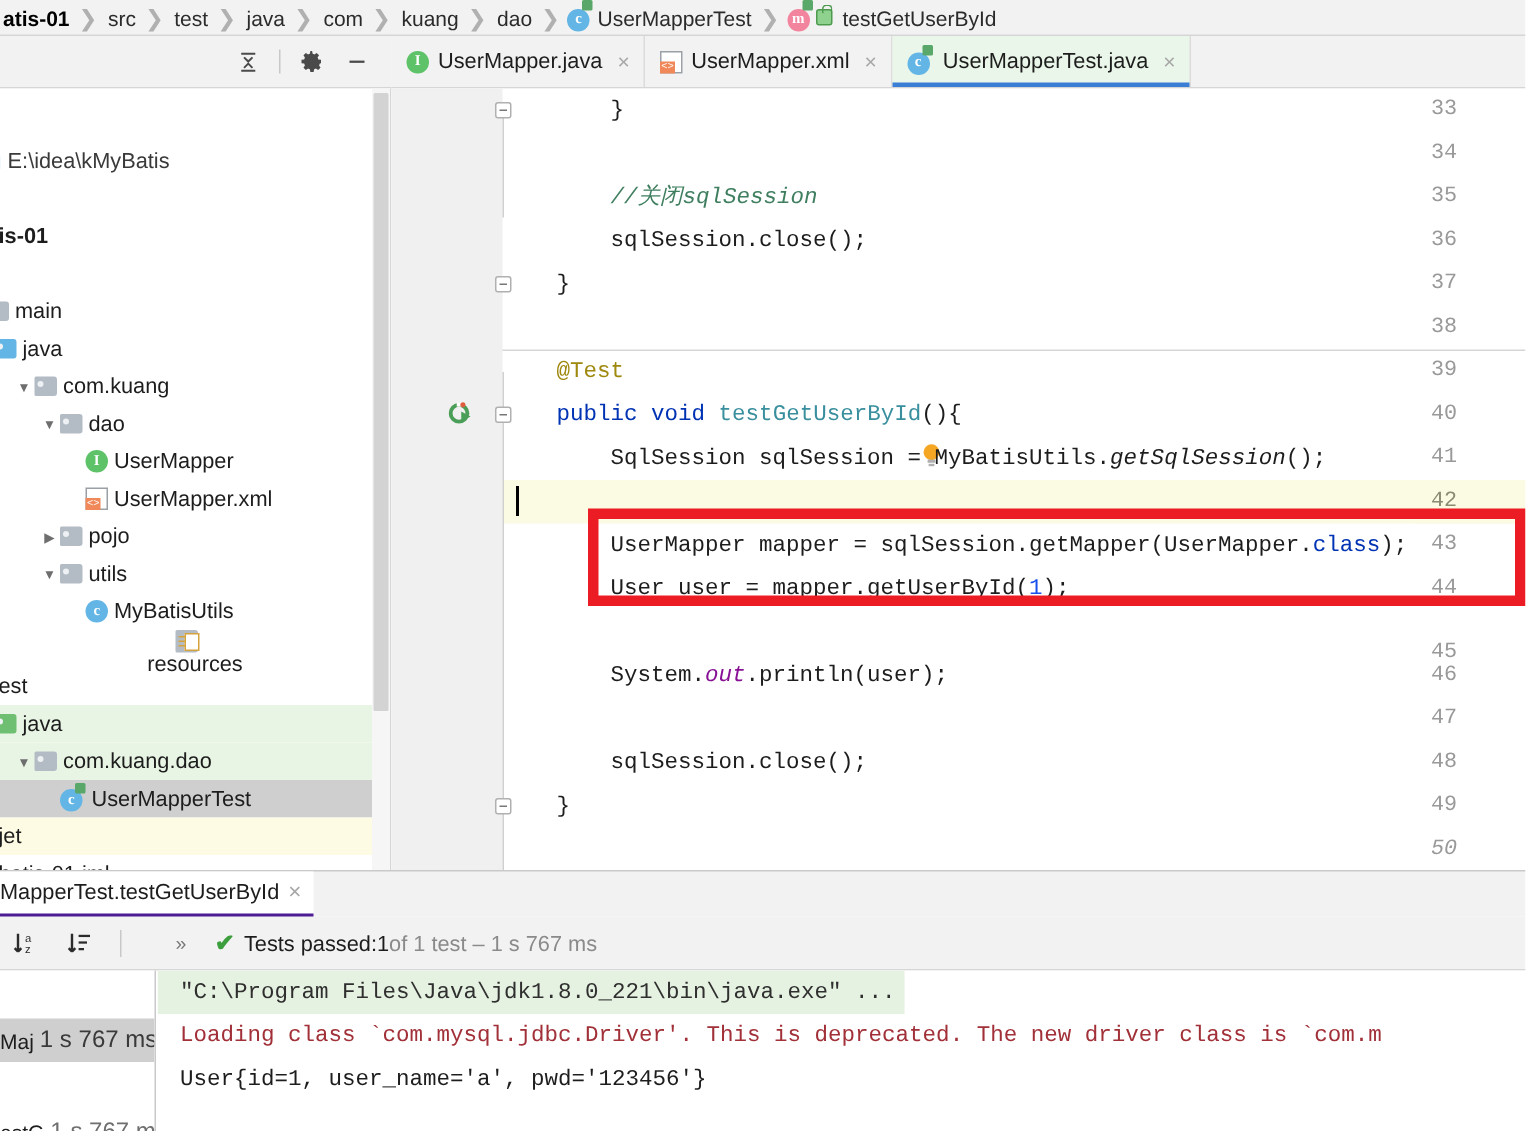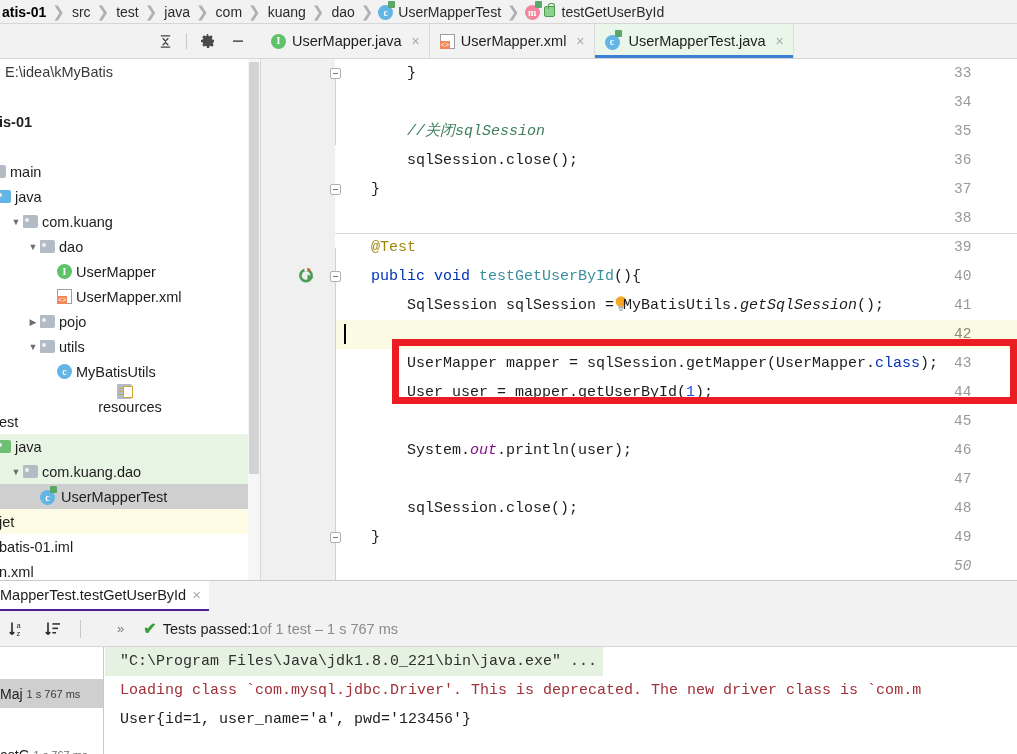--- a/index.html
+++ b/index.html
@@ -224,21 +224,21 @@
   #test-tree {
     position: absolute; left: 0; top: 647px; width: 104px; height: 107px;
     background: #fff; border-right: 1px solid #c9c9c9; overflow: hidden;
   }
   .ttrow {
     height: 29px; display: flex; align-items: center; white-space: nowrap;
     font-size: 14px; overflow: hidden; margin-top: 32px;
   }
   .ttrow.sel { background: #cfcfcf; }
   .ttrow .tname { color: #1d1d1d; }
-  .ttrow .ttime { color: #6f6f6f; padding-left: 4px; font-size: 11px; }
+  .ttrow .ttime { color: #6f6f6f; padding-left: 4px; font-size: 16px; }
   .ttrow.sel .ttime { color: #3a3a3a; }
 
   #console {
     position: absolute; left: 105px; top: 647px; width: 912px; height: 107px;
     background: #fff; overflow: hidden;
     font-family: "Liberation Mono", monospace; font-size: 15px;
   }
   .cline { height: 29px; line-height: 29px; white-space: pre; padding-left: 15px; }
   .cline.cmd { background: #e6f2e1; color: #2f2f2f; display: inline-block; padding-right: 6px;}
   .cline.err { color: #a13038; }
@@ -313,21 +313,21 @@
       </svg>
     </div>
     <div class="tb-btn">
       <svg width="16" height="16" viewBox="0 0 16 16">
         <rect x="3" y="7.4" width="10" height="1.5" fill="#4a4a4a"></rect>
       </svg>
     </div>
   </div>
 
   <div id="project-tree">
-    <div class="tree-row" style="padding-left:0px;">
+    <div class="tree-row" style="padding-left:0px;margin-top:36px;">
       <span style="color:#62b5e5;font-size:11px;margin-left:-5px;">▮</span>
       <span class="tlabel" style="color:#3a3a3a;">E:\idea\kMyBatis</span>
     </div>
     <div class="tree-row"></div>
     <div class="tree-row" style="padding-left:0px;">
       <span class="tlabel" style="font-weight:bold;margin-left:-5px;">is-01</span>
     </div>
     <div class="tree-row"></div>
     <div class="tree-row" style="padding-left:0px;">
       <span class="folder" style="margin-left:-9px;"></span>
@@ -439,21 +439,21 @@
     <div class="lnum" style="top:58px;">35</div>
     <div class="lnum" style="top:87px;">36</div>
     <div class="lnum" style="top:116px;">37</div>
     <div class="lnum" style="top:145px;">38</div>
     <div class="lnum" style="top:174px;">39</div>
     <div class="lnum" style="top:203px;">40</div>
     <div class="lnum" style="top:232px;">41</div>
     <div class="lnum cur" style="top:261px;">42</div>
     <div class="lnum" style="top:290px;">43</div>
     <div class="lnum" style="top:319px;">44</div>
-    <div class="lnum" style="top:348px;">45</div>
+    <div class="lnum" style="top:362px;">45</div>
     <div class="lnum" style="top:377px;">46</div>
     <div class="lnum" style="top:406px;">47</div>
     <div class="lnum" style="top:435px;">48</div>
     <div class="lnum" style="top:464px;">49</div>
     <div class="lnum" style="top:493px;font-style:italic;">50</div>
 
     <div class="fold-marker" style="left:69px;top:9px;"></div>
     <div class="fold-marker" style="left:69px;top:125px;"></div>
     <div class="fold-marker" style="left:69px;top:212px;"></div>
     <div class="fold-marker" style="left:69px;top:473px;"></div>

